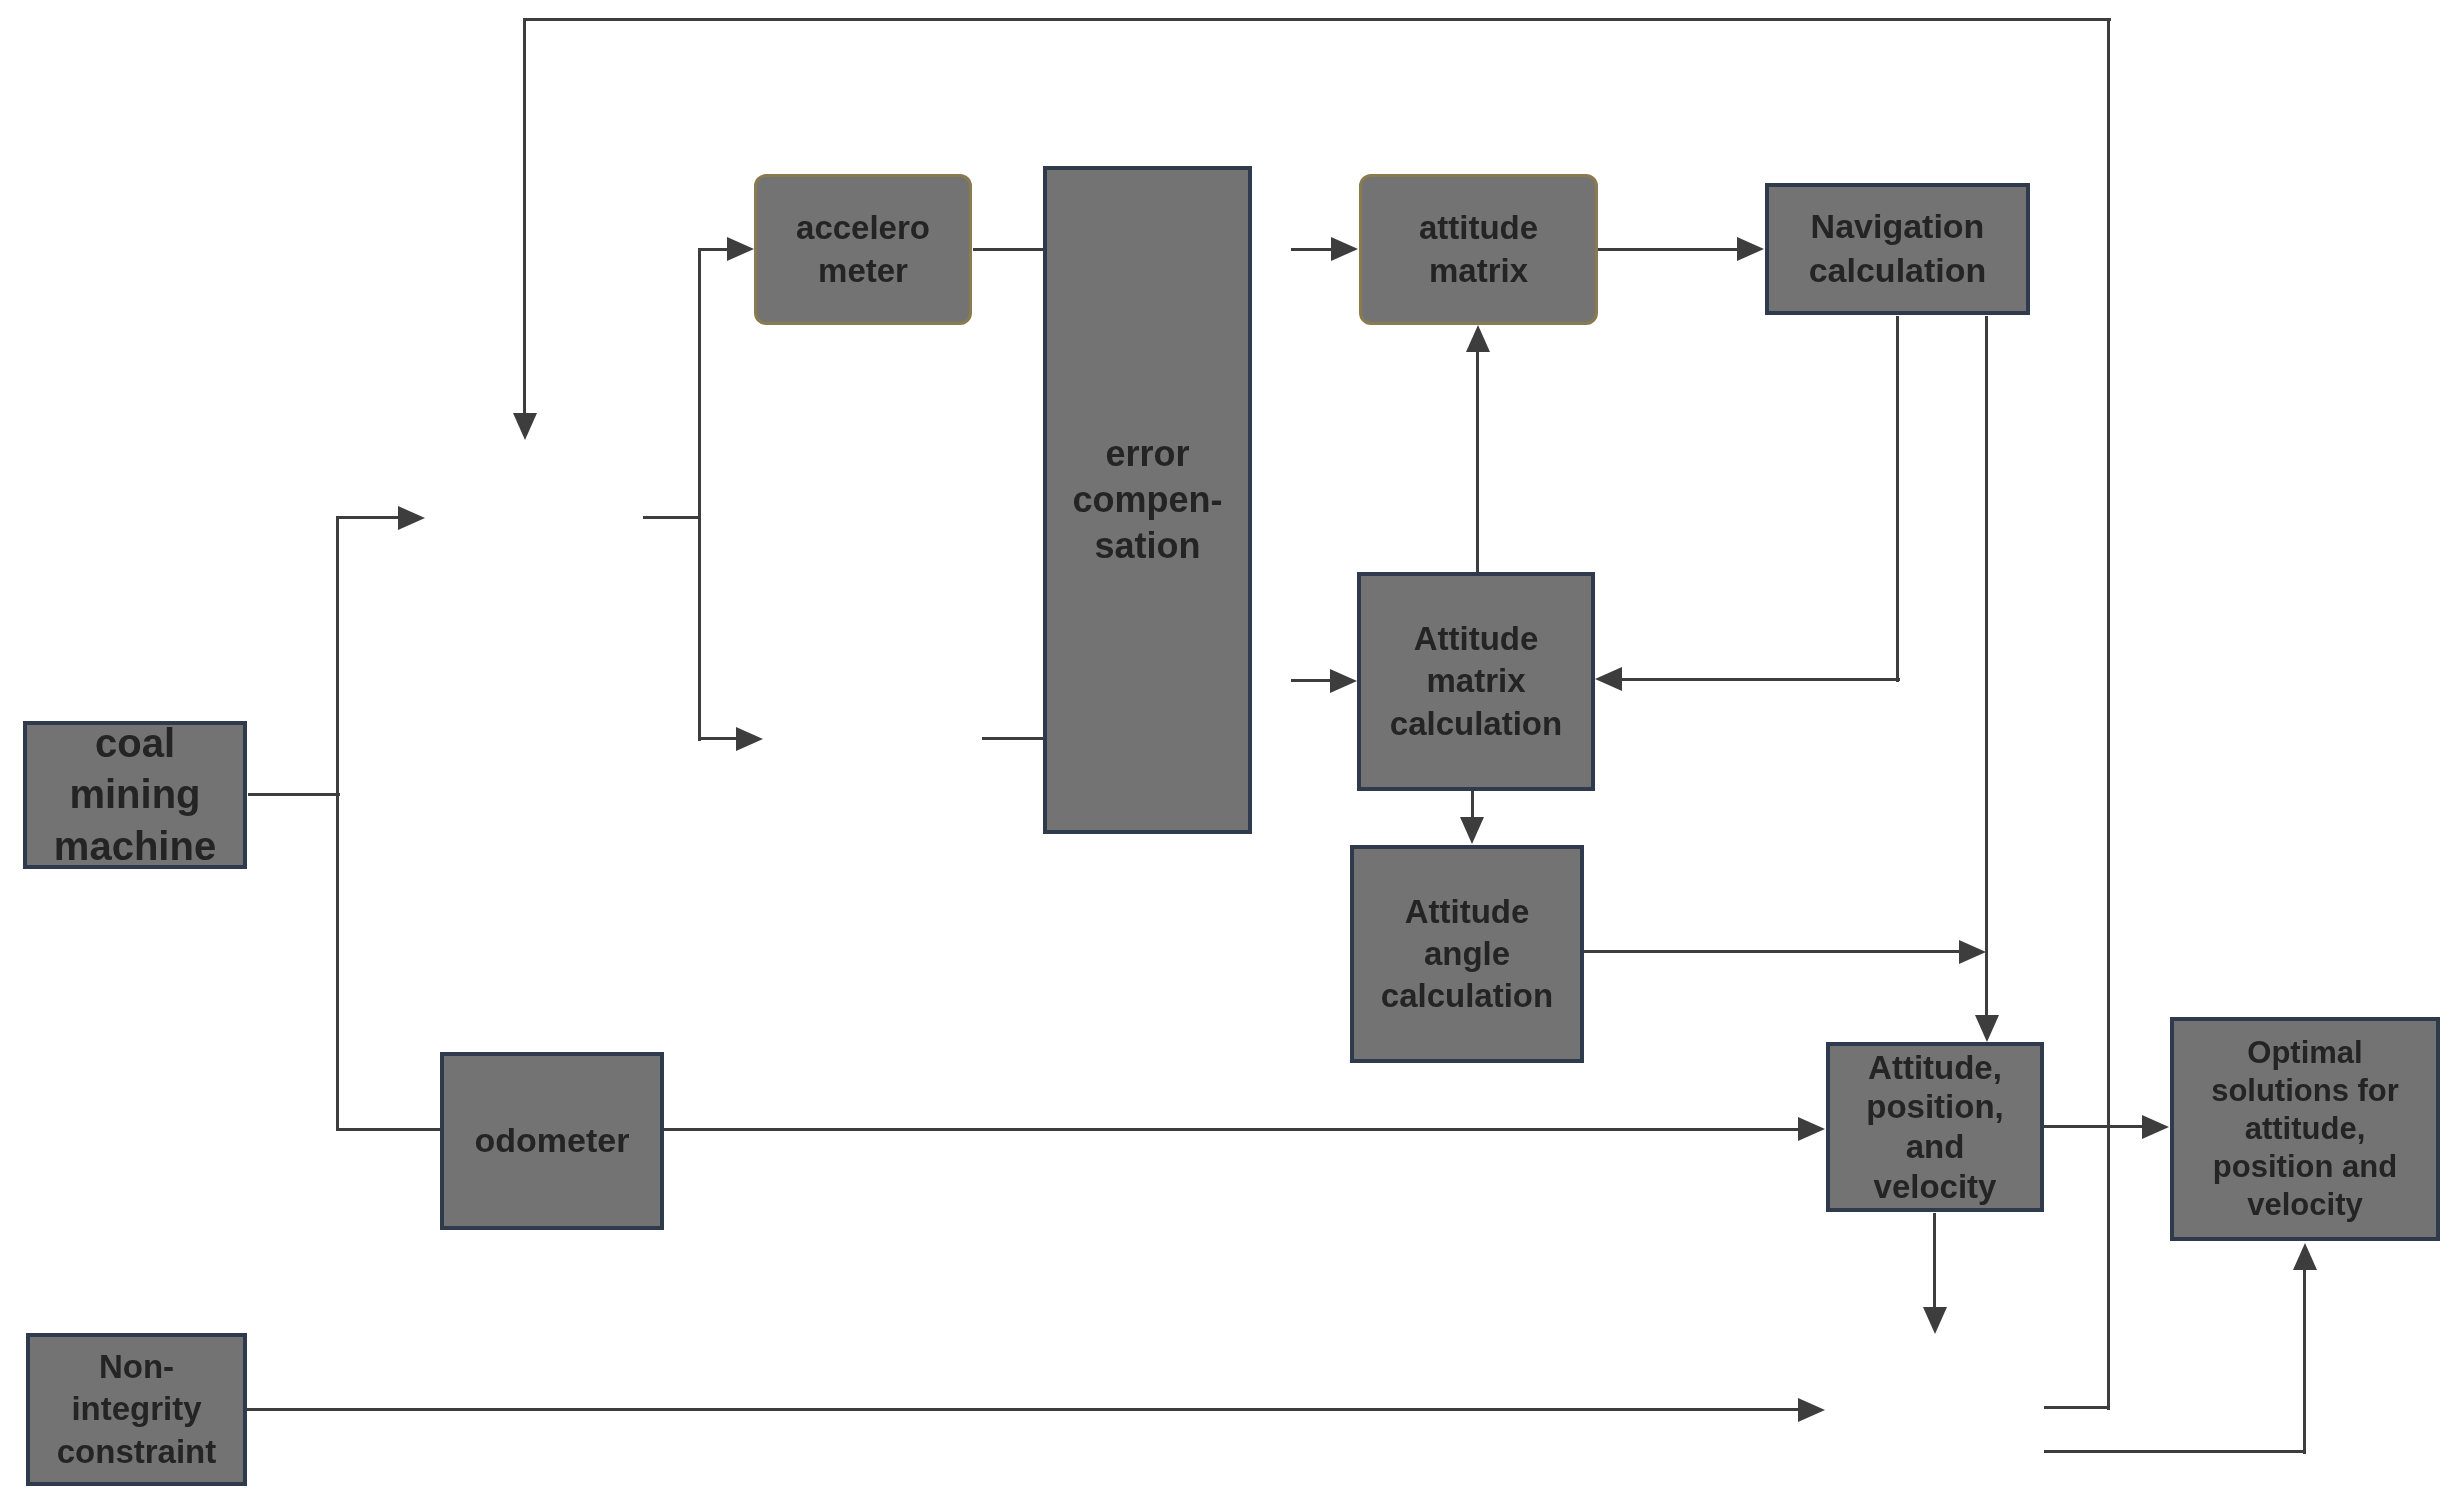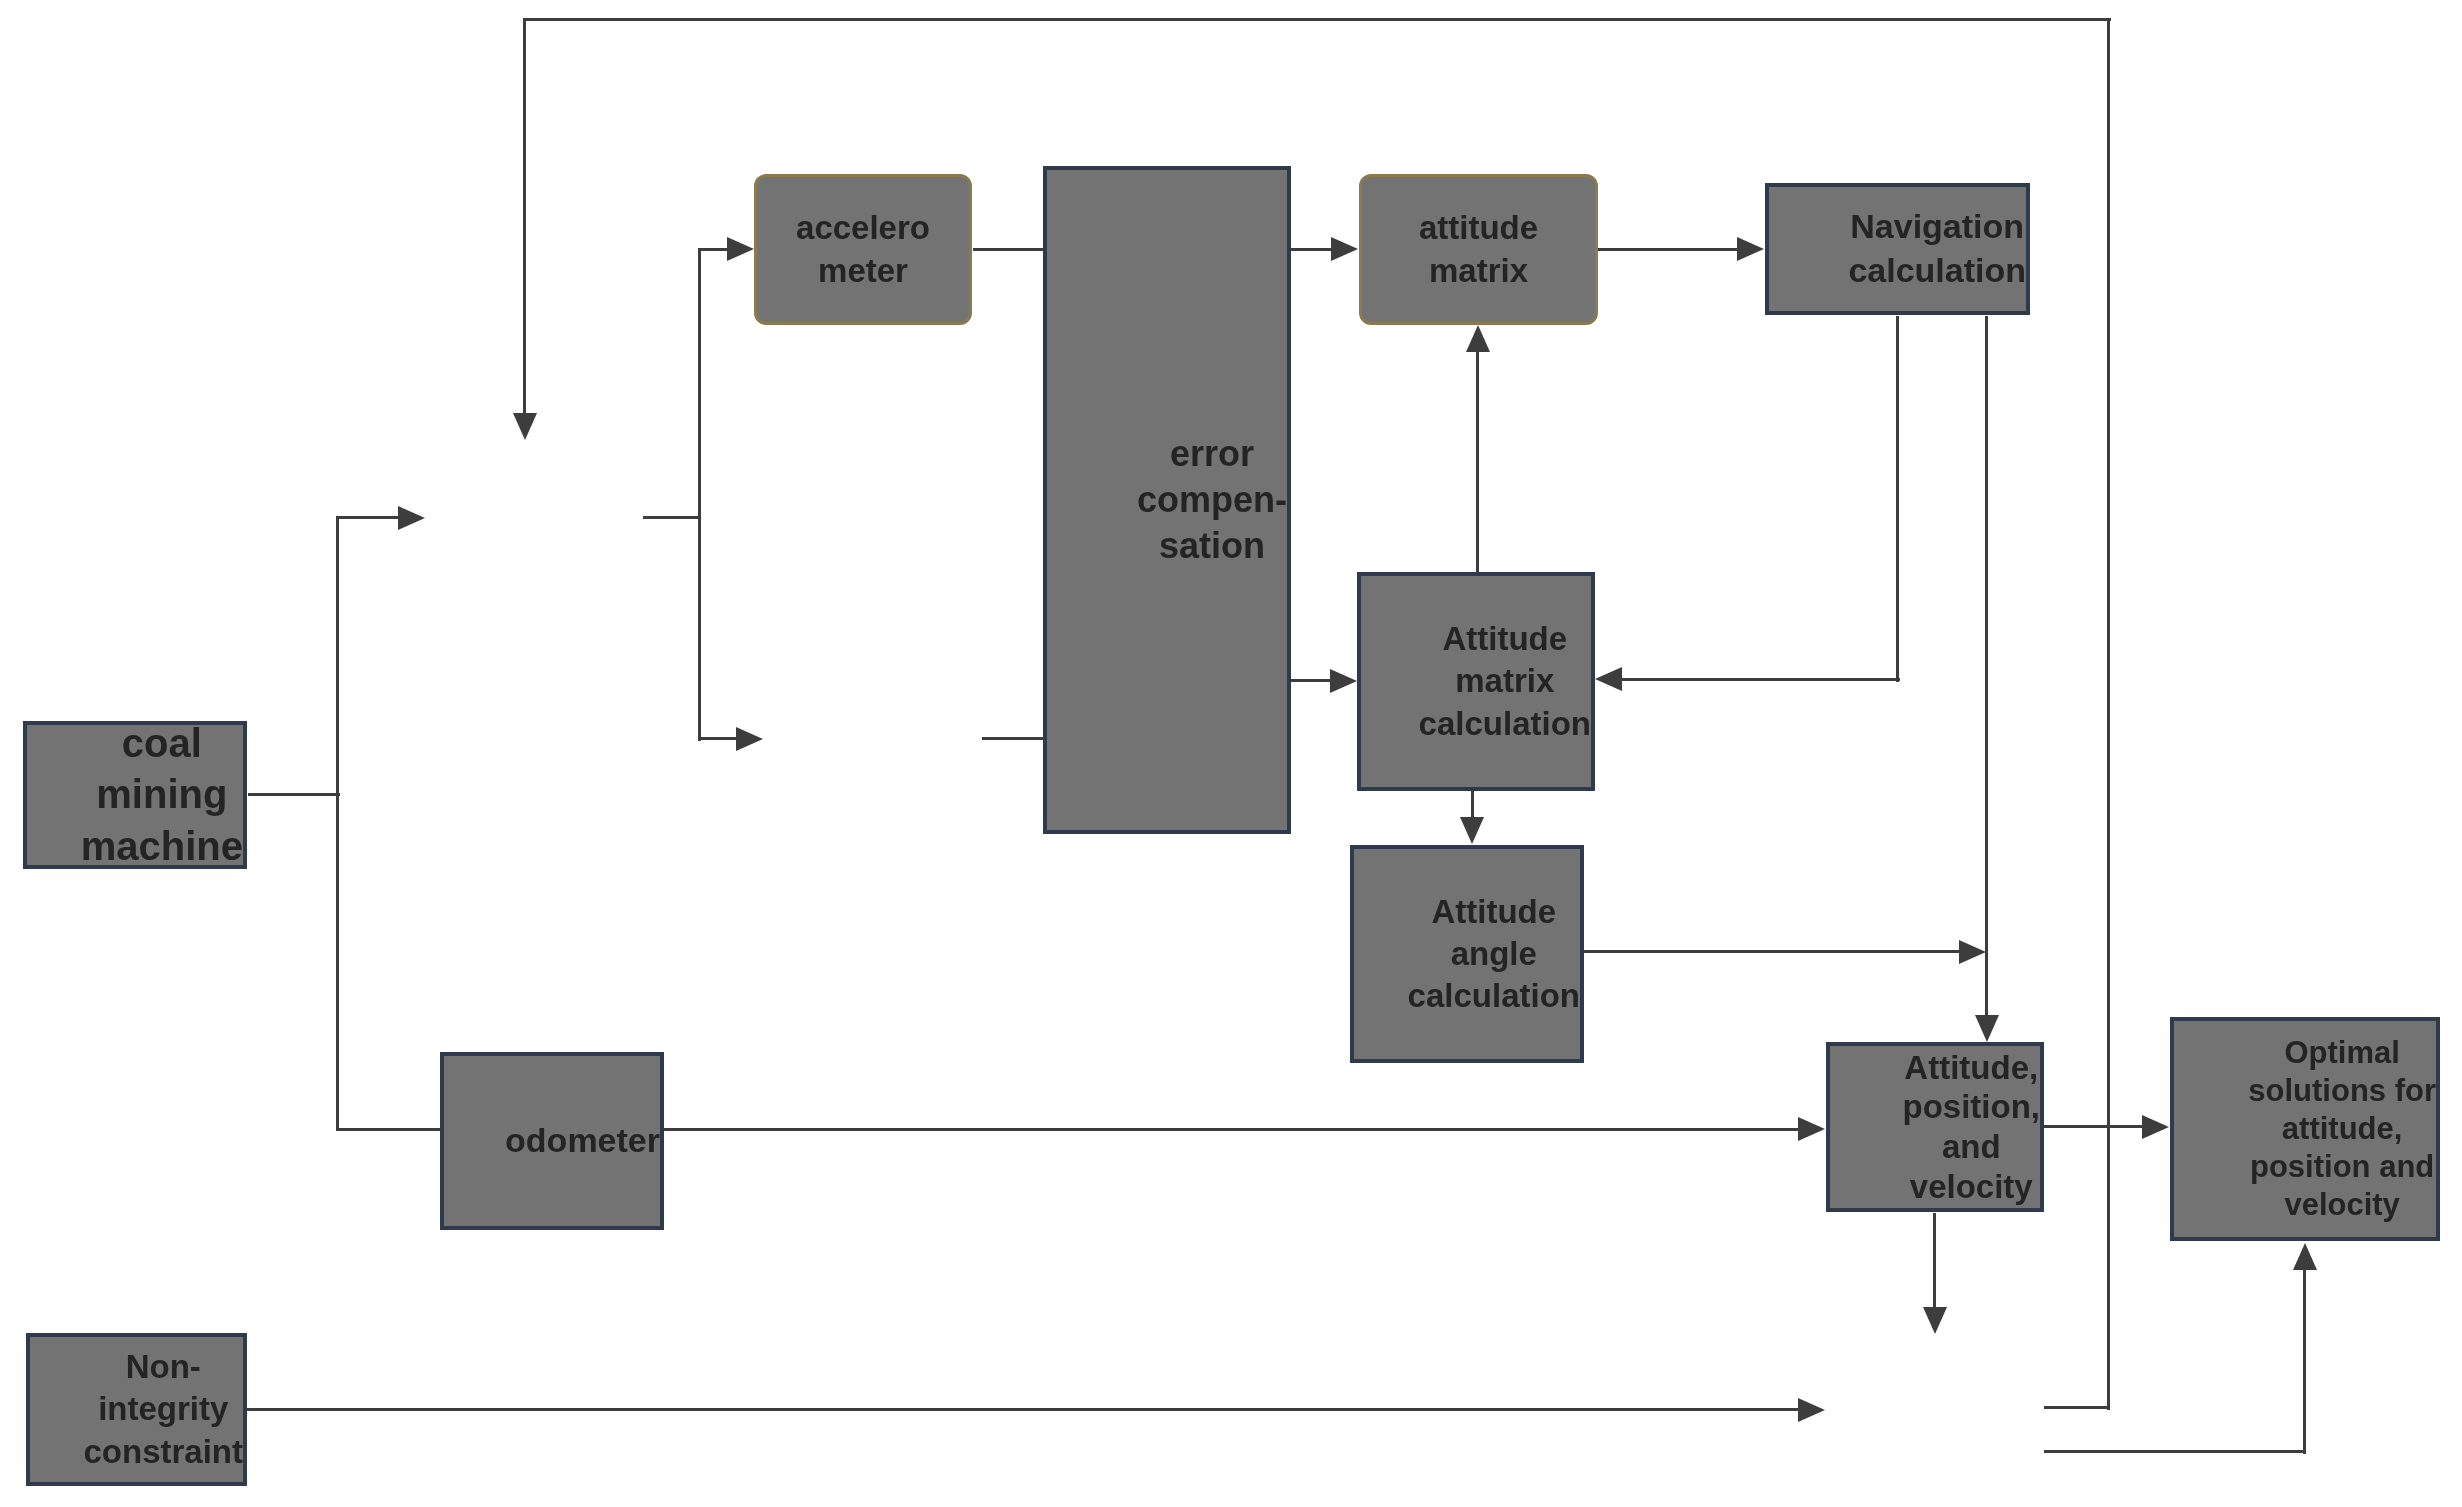--- a/index.html
+++ b/index.html
@@ -22,21 +22,21 @@
     box-sizing:border-box;
     background:#737373;
     display:flex;align-items:center;justify-content:center;
     text-align:center;
     color:var(--text);
     font-weight:bold;
     white-space:pre-line;
     line-height:1.28;
     z-index:3;
   }
-  .navy{border:4.3px solid var(--navy);border-radius:0;justify-content:flex-end;}
+  .navy{border:4.3px solid var(--navy);border-radius:0;}
   .olive{border:3.4px solid var(--olive);border-radius:12px;}
   .ln{position:absolute;background:var(--line);z-index:1;}
   .arr{position:absolute;width:0;height:0;z-index:2;}
   .arr-r{border-top:12px solid transparent;border-bottom:12px solid transparent;border-left:27.5px solid var(--line);}
   .arr-l{border-top:12px solid transparent;border-bottom:12px solid transparent;border-right:27.5px solid var(--line);}
   .arr-d{border-left:12px solid transparent;border-right:12px solid transparent;border-top:27.5px solid var(--line);}
   .arr-u{border-left:12px solid transparent;border-right:12px solid transparent;border-bottom:27.5px solid var(--line);}
 </style>
 </head>
 <body>
@@ -111,21 +111,21 @@
 machine</span>
   </div>
 
 
   <div class="node olive" style="left:754px;top:174px;width:218px;height:151px;font-size:33px;">
     <span>accelero
 meter</span>
   </div>
 
 
-  <div class="node navy" style="left:1043px;top:166px;width:248px;height:668px;font-size:36px;">
+  <div class="node navy" style="left:1043px;top:166px;width:209px;height:668px;font-size:36px;">
     <span>error
 compen-
 sation</span>
   </div>
 
   <div class="node olive" style="left:1359px;top:174px;width:239px;height:151px;font-size:33px;">
     <span>attitude
 matrix</span>
   </div>
 

